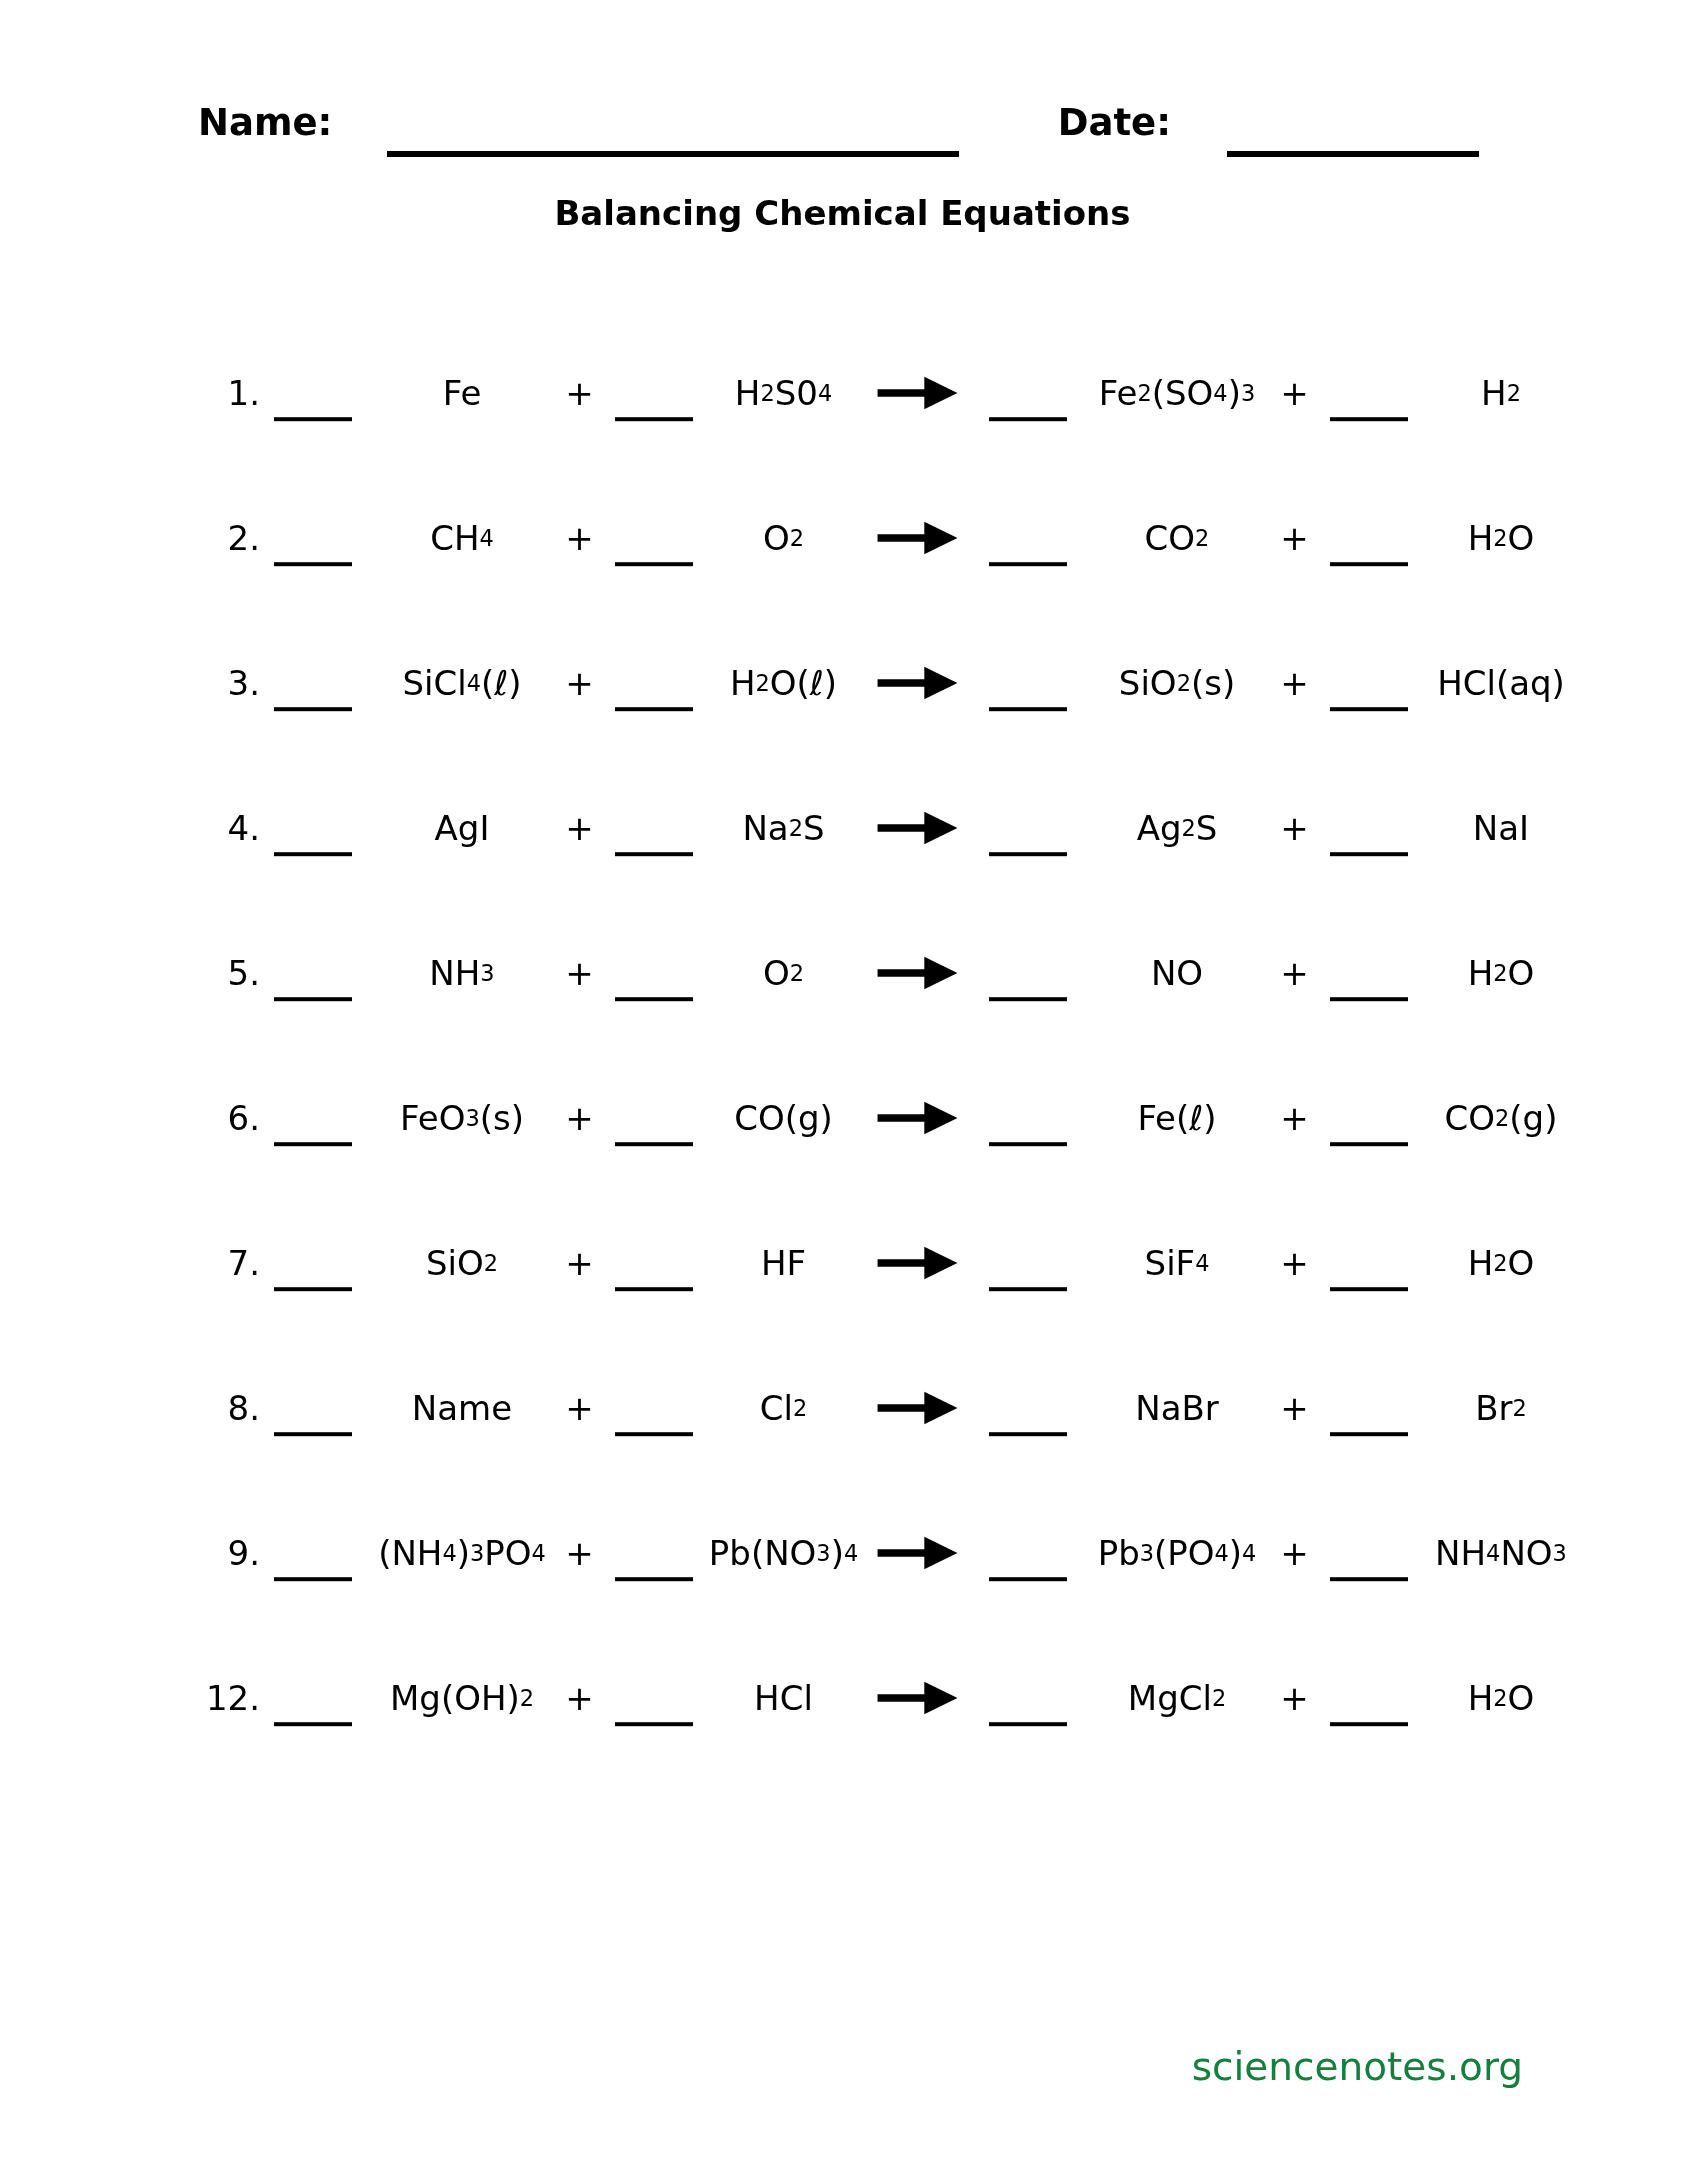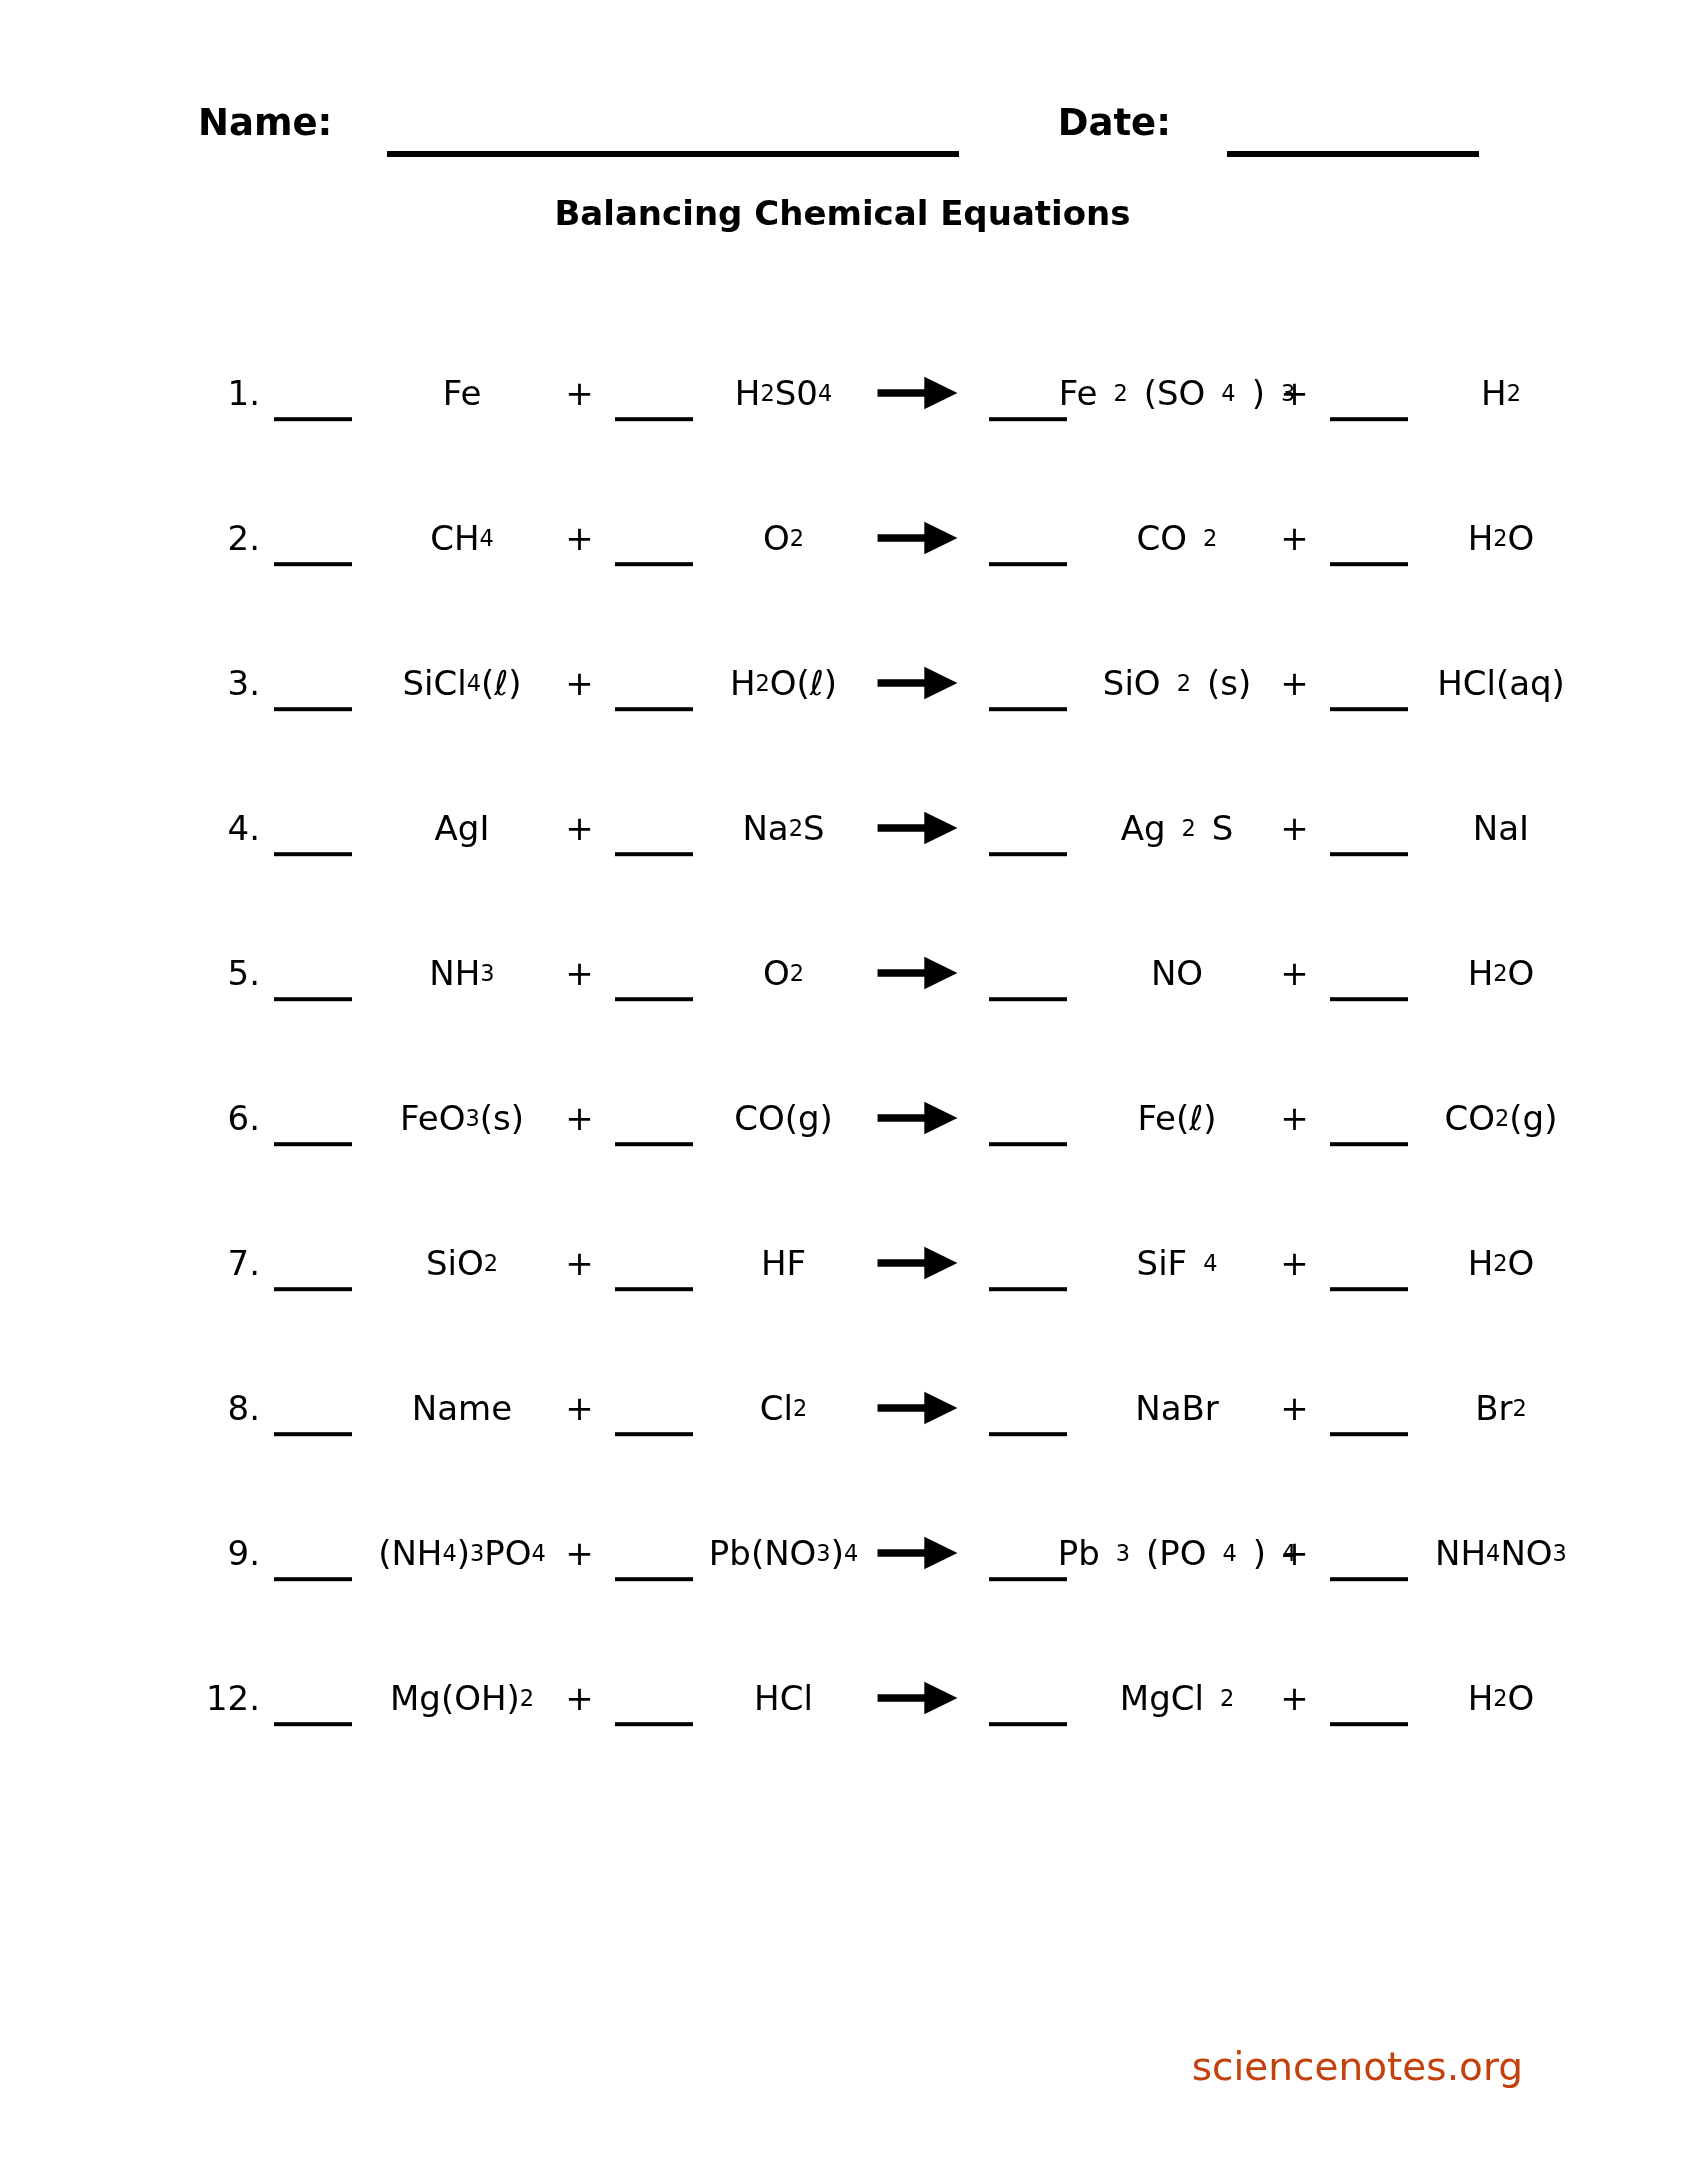--- a/index.html
+++ b/index.html
@@ -60,31 +60,31 @@
     content:"";
     width:78px;
     height:32px;
     border-bottom:4.3px solid #000;
     transform:translateY(10.2px);
   }
   .c-fa{width:192px;}
   .c-plus{width:43px;}
   .c-fb{width:153px;}
   .c-arrow{width:115px;}
-  .c-fc{width:192px;gap:16px;}
+  .c-fc{width:192px;}
   .c-fd{width:158px;}
   .formula sub{font-size:0.66em;}
   .arrow-svg{display:block;}
   
   .footer{
     position:absolute;
     top:2044px;
     right:162px;
     font-size:39px;
-    color:#c2410c;
+    color:#15803d;
   }
 </style>
 </head>
 <body>
 
 <div class="page">
 
   <div class="header">
     <span>Name:</span>
     <span class="write-line name-line"></span>

